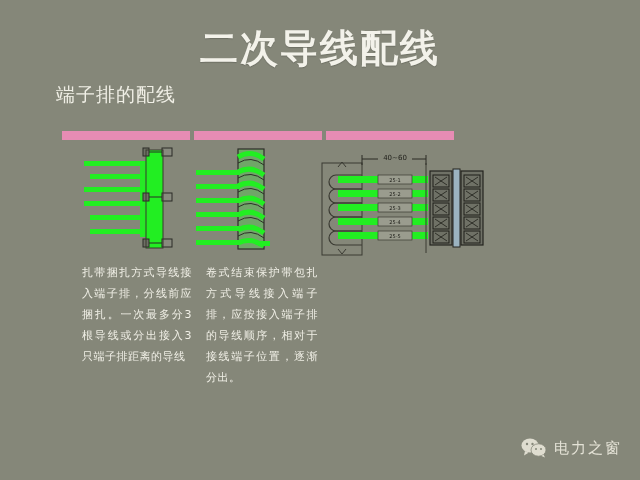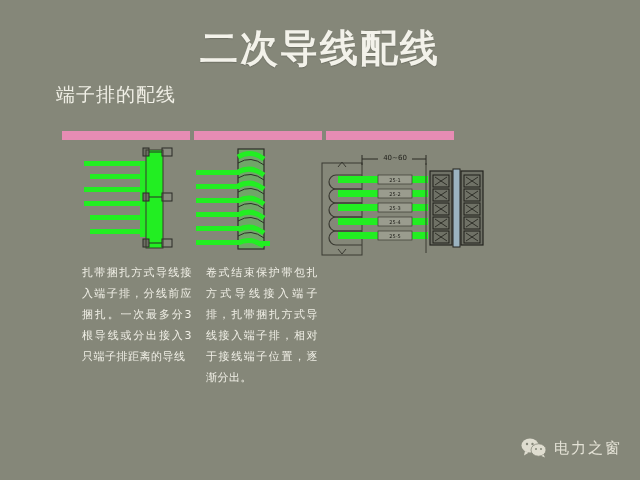--- a/index.html
+++ b/index.html
@@ -234,21 +234,21 @@
           <line x1="146" y1="66" x2="158" y2="74"></line>
             <line x1="158" y1="66" x2="146" y2="74"></line>
           <line x1="146" y1="80" x2="158" y2="88"></line>
             <line x1="158" y1="80" x2="146" y2="88"></line>
         </g>
       </g>
     </svg>
   </div>
 
   <div class="caption" id="caption-1">扎带捆扎方式导线接入端子排，分线前应捆扎。一次最多分3根导线或分出接入3只端子排距离的导线</div>
-  <div class="caption" id="caption-2">卷式结束保护带包扎方式导线接入端子排，扎带捆扎方式导线接入端子排，相对于接线端子位置，逐渐分出。</div>
+  <div class="caption" id="caption-2">卷式结束保护带包扎方式导线接入端子排，应按接入端子排的导线顺序，相对于接线端子位置，逐渐分出。</div>
 
   <div id="watermark">
     <svg class="wechat-glyph" width="26" height="20" viewBox="0 0 26 20">
       <ellipse cx="9" cy="7.5" rx="8.5" ry="7" fill="#e7e5d8"></ellipse>
       <path d="M4,13 L3,17.5 L7.5,14.8 Z" fill="#e7e5d8"></path>
       <circle cx="6" cy="6" r="1.2" fill="#858779"></circle>
       <circle cx="11.5" cy="6" r="1.2" fill="#858779"></circle>
       <ellipse cx="17.5" cy="12" rx="7.5" ry="6.2" fill="#e7e5d8" stroke="#858779" stroke-width="0.8"></ellipse>
       <path d="M22.5,16.5 L24,19.5 L20.5,18 Z" fill="#e7e5d8"></path>
       <circle cx="15" cy="11" r="1" fill="#858779"></circle>

